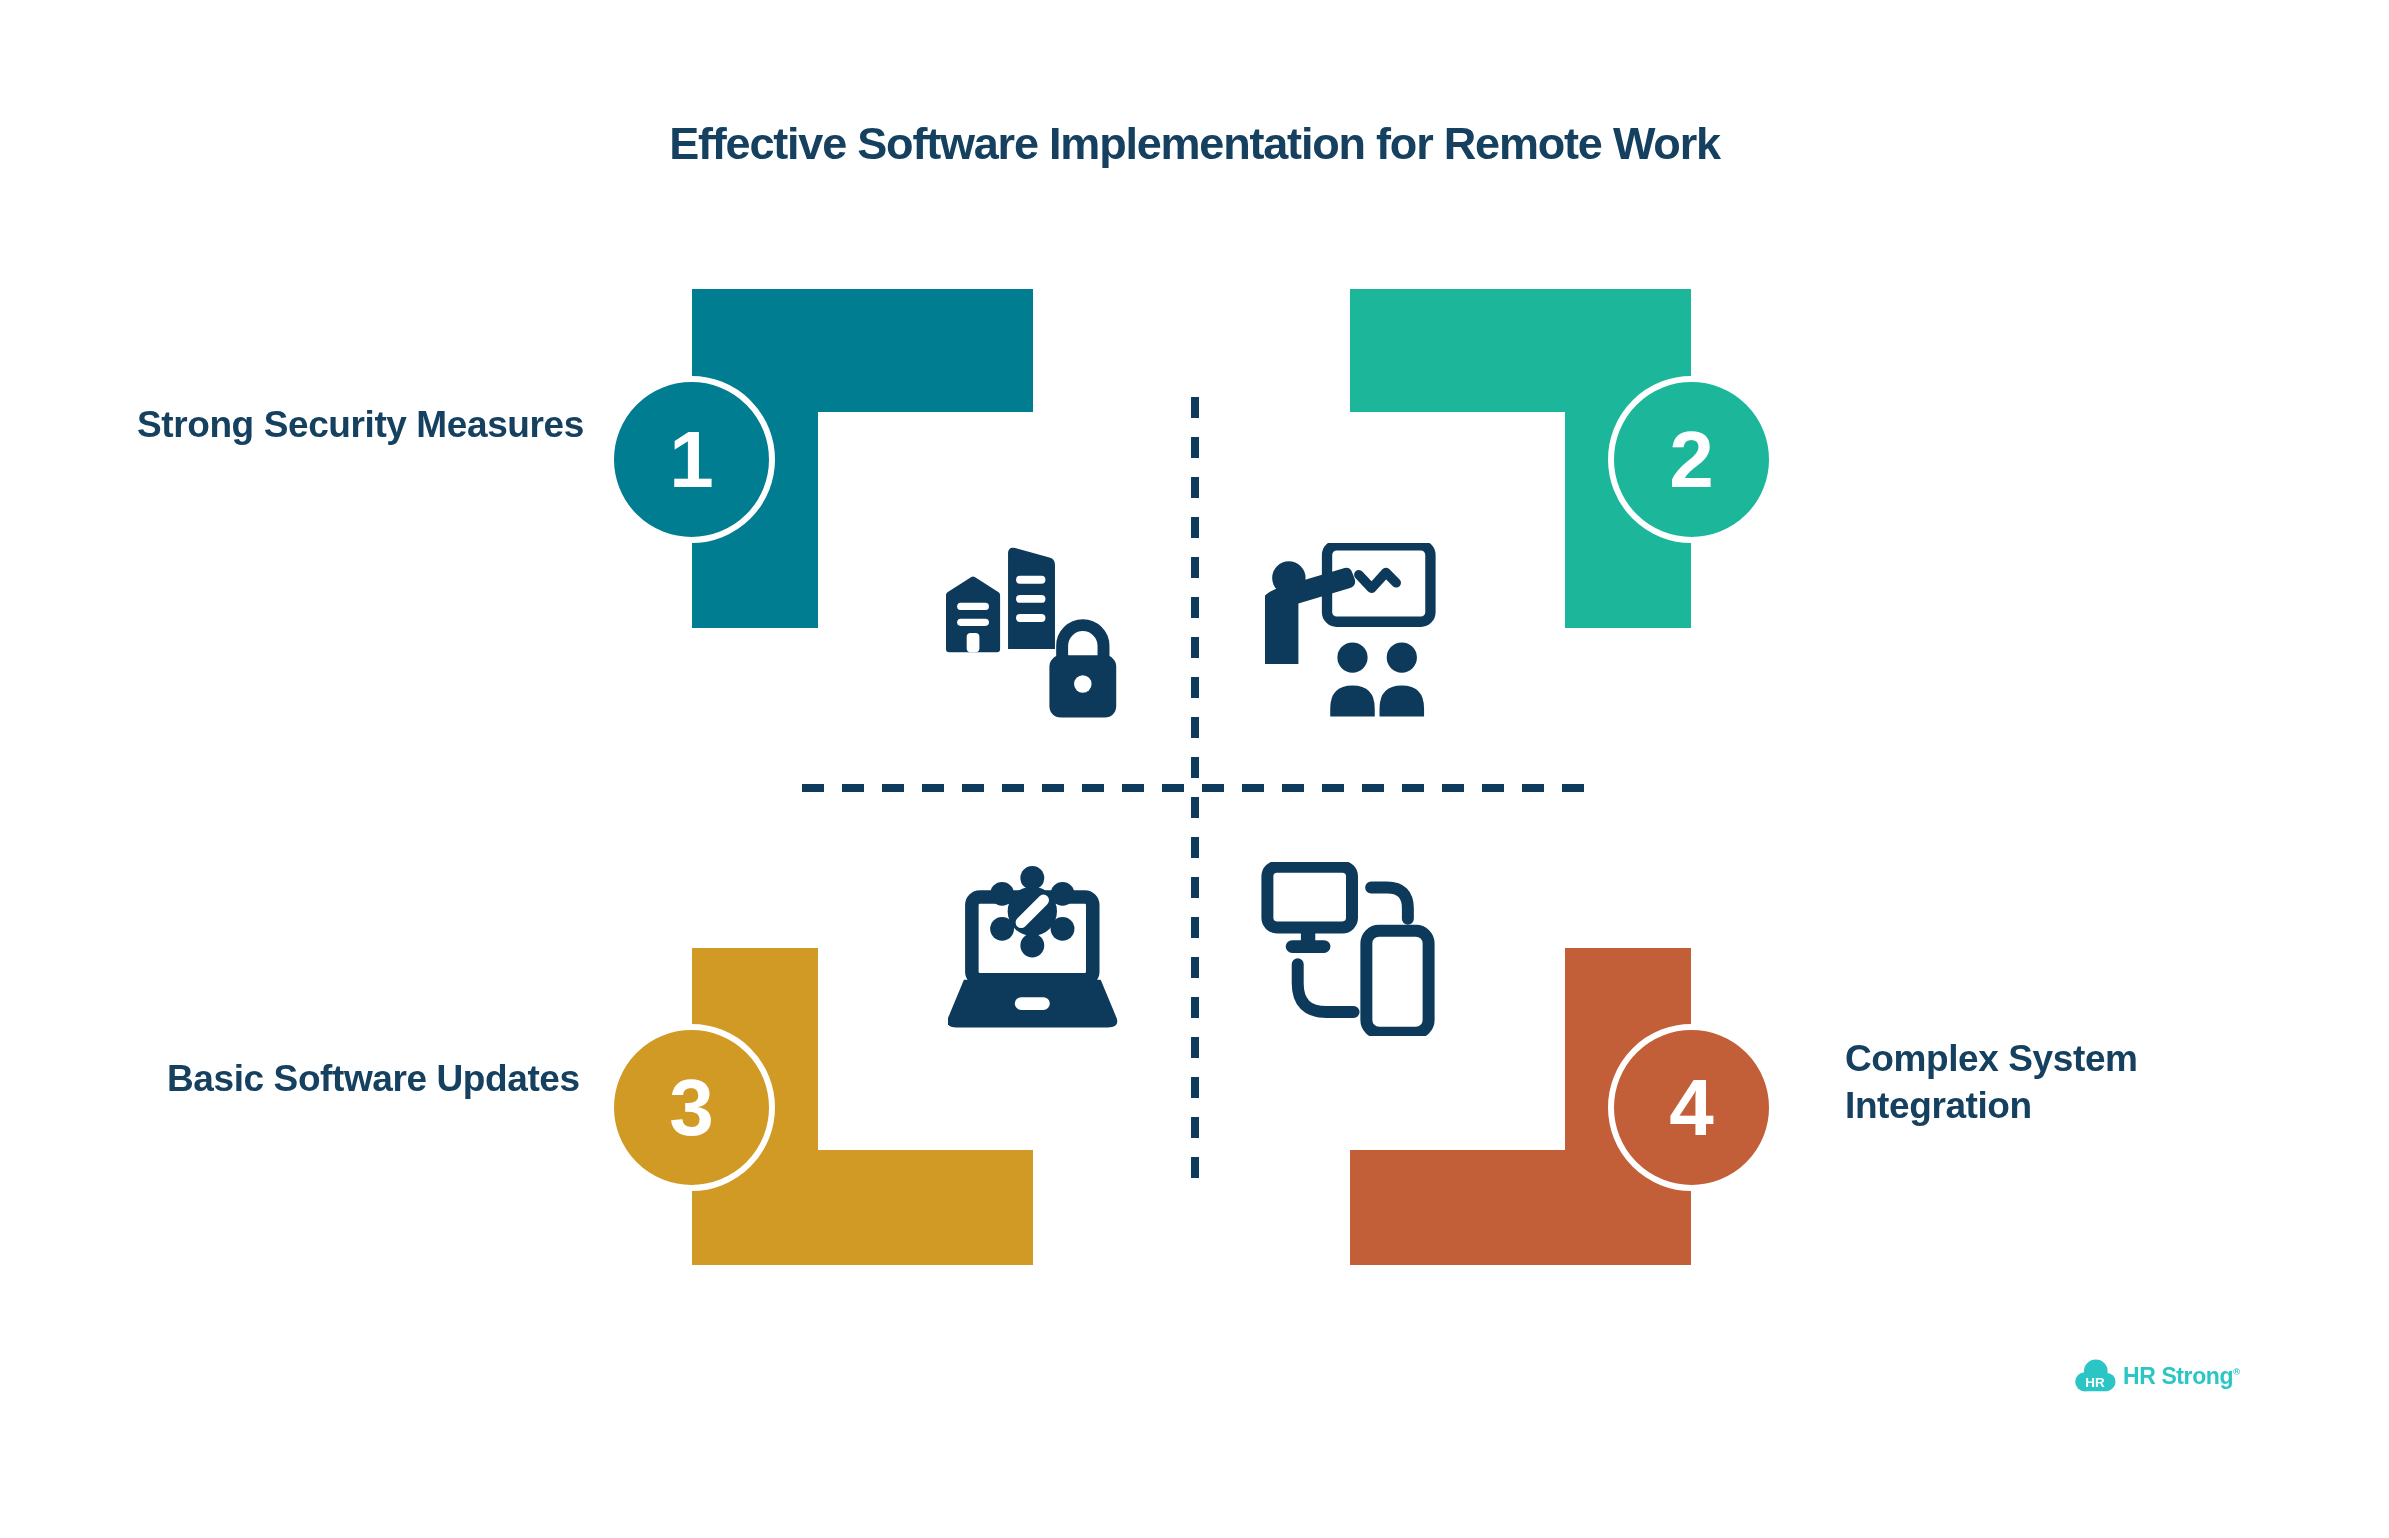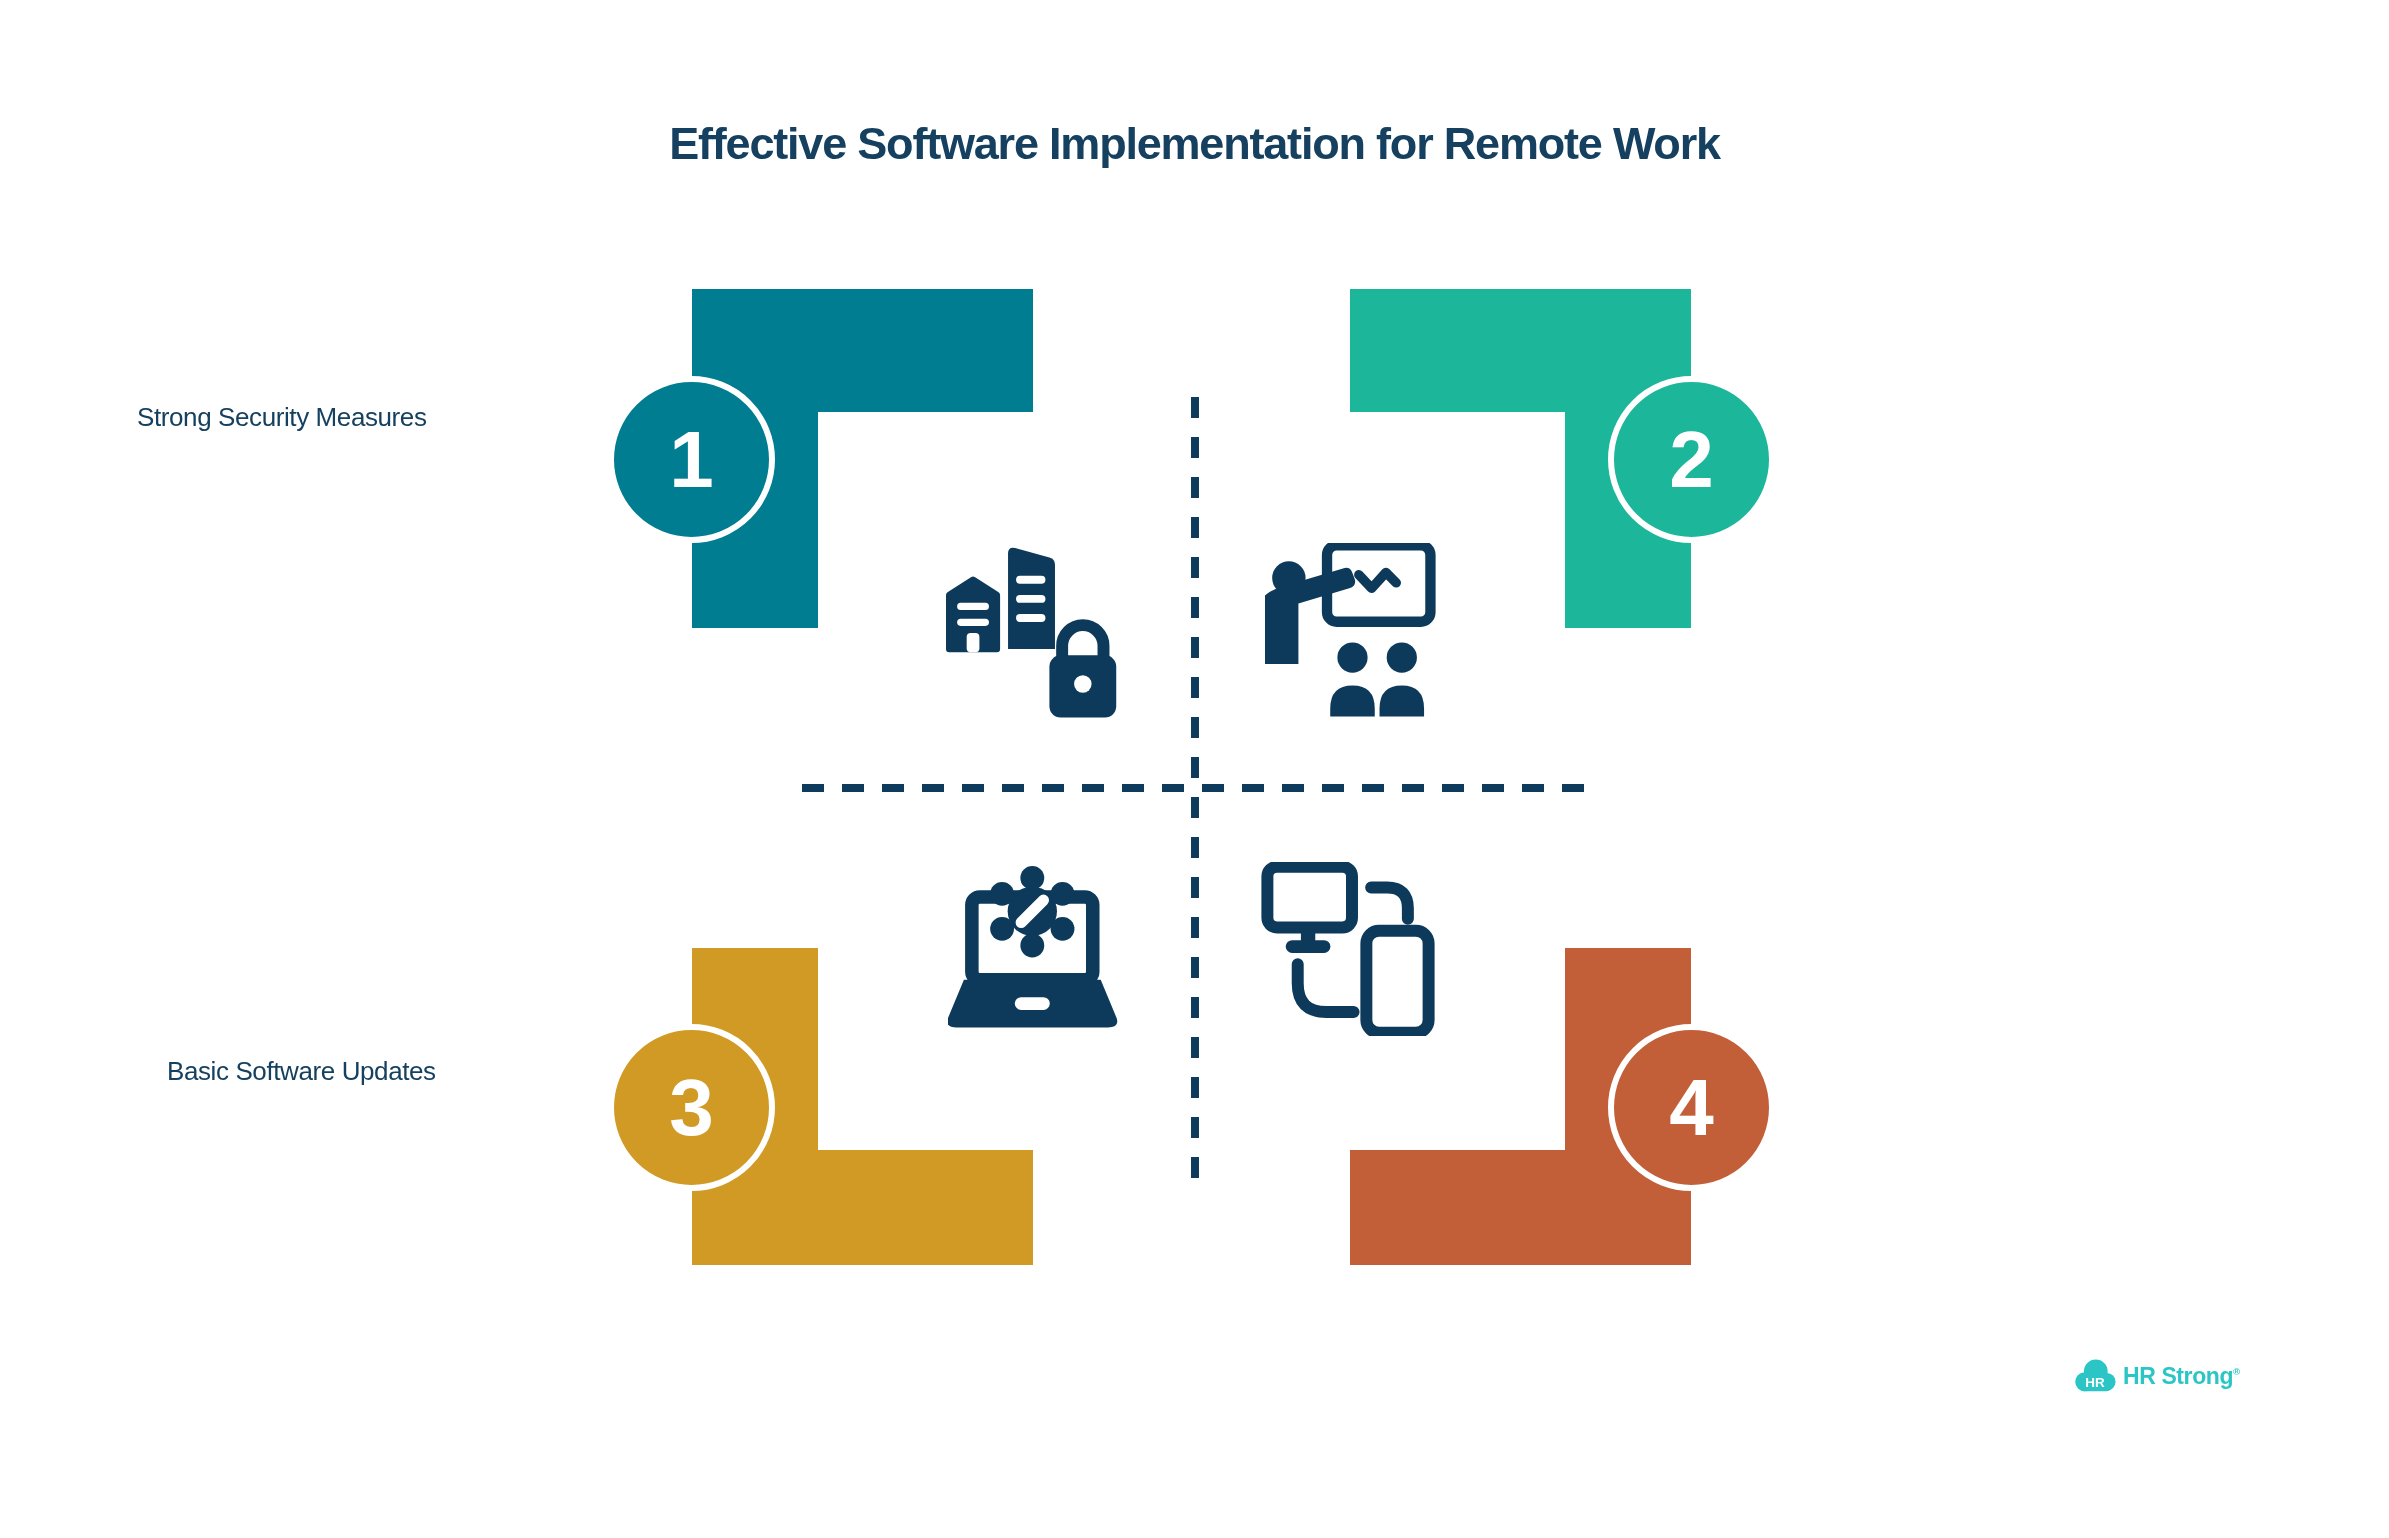--- a/index.html
+++ b/index.html
@@ -30,21 +30,21 @@
     border:6.4px solid #ffffff;box-sizing:border-box;
     display:flex;align-items:center;justify-content:center;
     color:#ffffff;font-size:80px;font-weight:700;
   }
   .c1{left:608px;top:376px;}
   .c2{left:1608px;top:376px;}
   .c3{left:608px;top:1024px;}
   .c4{left:1608px;top:1024px;}
 
   .qlabel{
-    position:absolute;font-size:26px;font-weight:400;color:#15405f;
+    position:absolute;font-size:37px;font-weight:700;color:#15405f;
     letter-spacing:-0.4px;line-height:1.28;
   }
   .l1{left:137px;top:401px;}
   .l2{left:1845px;top:393px;}
   .l3{left:167px;top:1055px;text-align:center;}
   .l4{left:1845px;top:1035px;width:335px;}
 
   .vdash{
     position:absolute;left:1191px;top:397px;width:8px;height:785px;
     background:repeating-linear-gradient(to bottom,#0e3a5c 0 21px,transparent 21px 40px);
@@ -98,20 +98,21 @@
   </div>
   <div class="numcircle c3" style="background-color: rgb(208, 154, 36);">
     <span>3</span>
   </div>
   <div class="numcircle c4" style="background-color: rgb(194, 95, 57);">
     <span>4</span>
   </div>
 
   <div class="qlabel l1">Strong Security Measures</div>
   <div class="qlabel l3">Basic Software Updates</div>
+  <div class="qlabel l4">Complex System Integration</div>
 
   <div class="icon i1">
     <svg viewBox="0 0 220 220" xmlns="http://www.w3.org/2000/svg">
       <path d="M4,64 L34,45 L64,64 L64,132 L4,132 Z" fill="currentColor" stroke="currentColor" stroke-width="8" stroke-linejoin="round"></path>
       <path d="M78,12 Q78,3 87,5 L130,17 Q137,19 137,26 L137,132 L78,132 Z" fill="currentColor"></path>
       <rect x="14" y="74" width="40" height="9" rx="4.5" fill="#fff"></rect>
       <rect x="14" y="94" width="40" height="9" rx="4.5" fill="#fff"></rect>
       <rect x="26" y="112" width="16" height="24" rx="5" fill="#fff"></rect>
       <rect x="88" y="40" width="37" height="10" rx="5" fill="#fff"></rect>
       <rect x="88" y="64" width="37" height="10" rx="5" fill="#fff"></rect>

